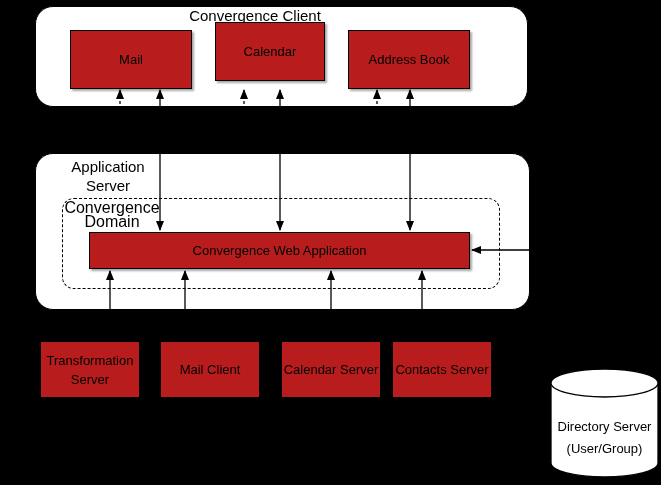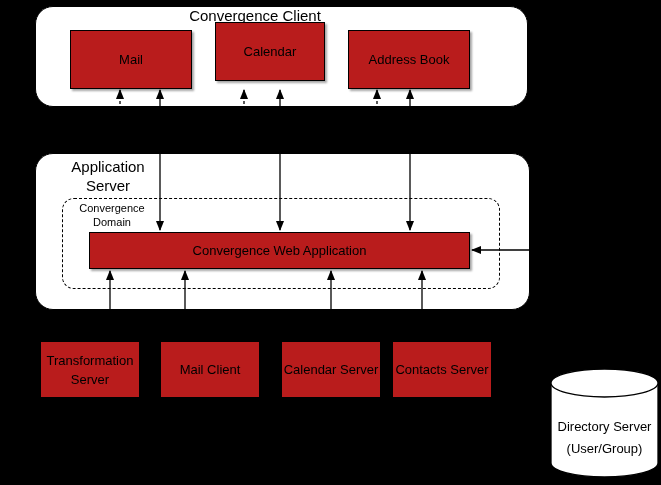--- a/index.html
+++ b/index.html
@@ -19,21 +19,21 @@
     box-shadow:2px 2px 2px rgba(0,0,0,0.35);
   }
   .title{
     font-size:15px;line-height:19px;text-align:center;
   }
   .dashed-boundary{
     border:1px dashed #000000;border-radius:12px;box-sizing:border-box;
     background:transparent;
   }
   .small-label{
-    font-size:11px;line-height:14px;text-align:center;
+    font-size:16px;line-height:14px;text-align:center;
   }
   .cyl-label{
     font-size:13px;line-height:22px;text-align:center;
   }
   svg{display:block;}
   .overlay{pointer-events:none;}
 </style>
 </head>
 <body>
 

